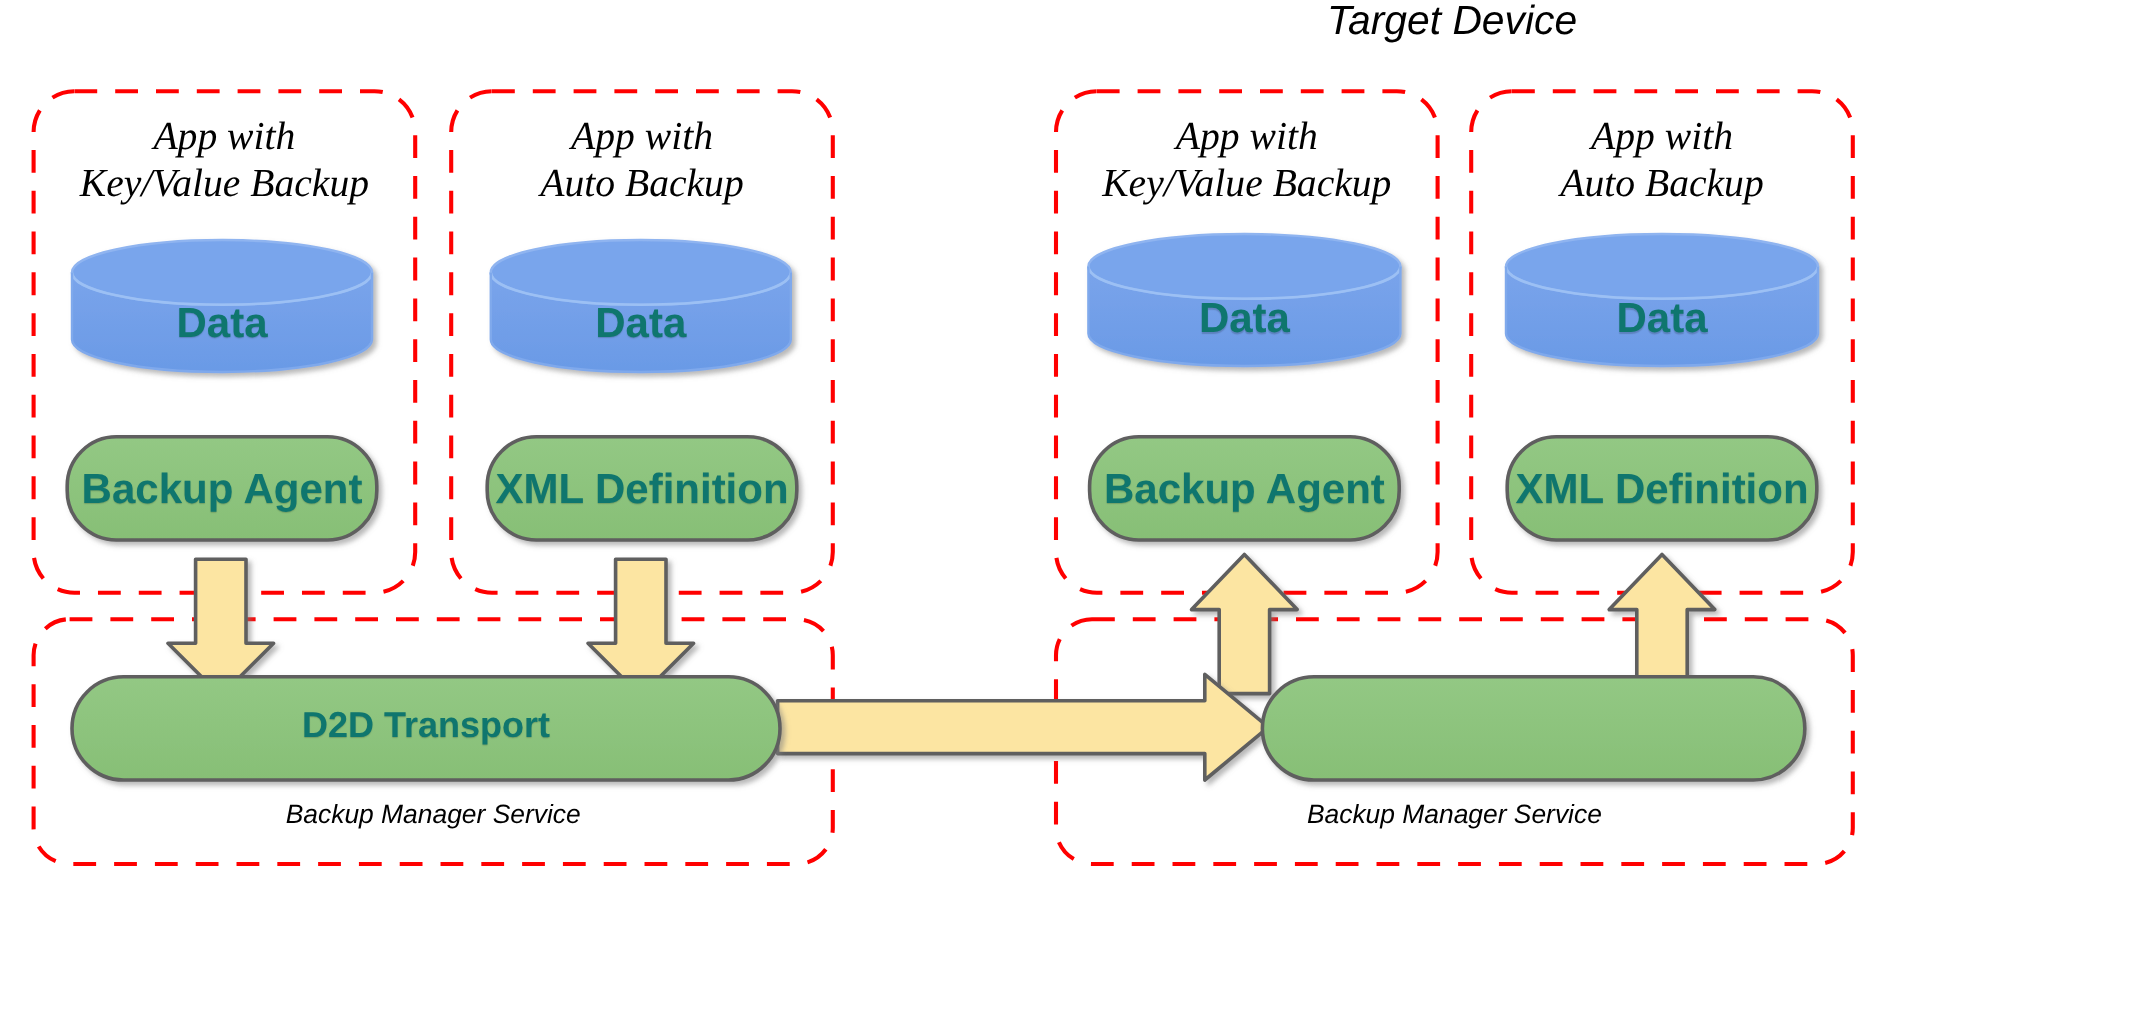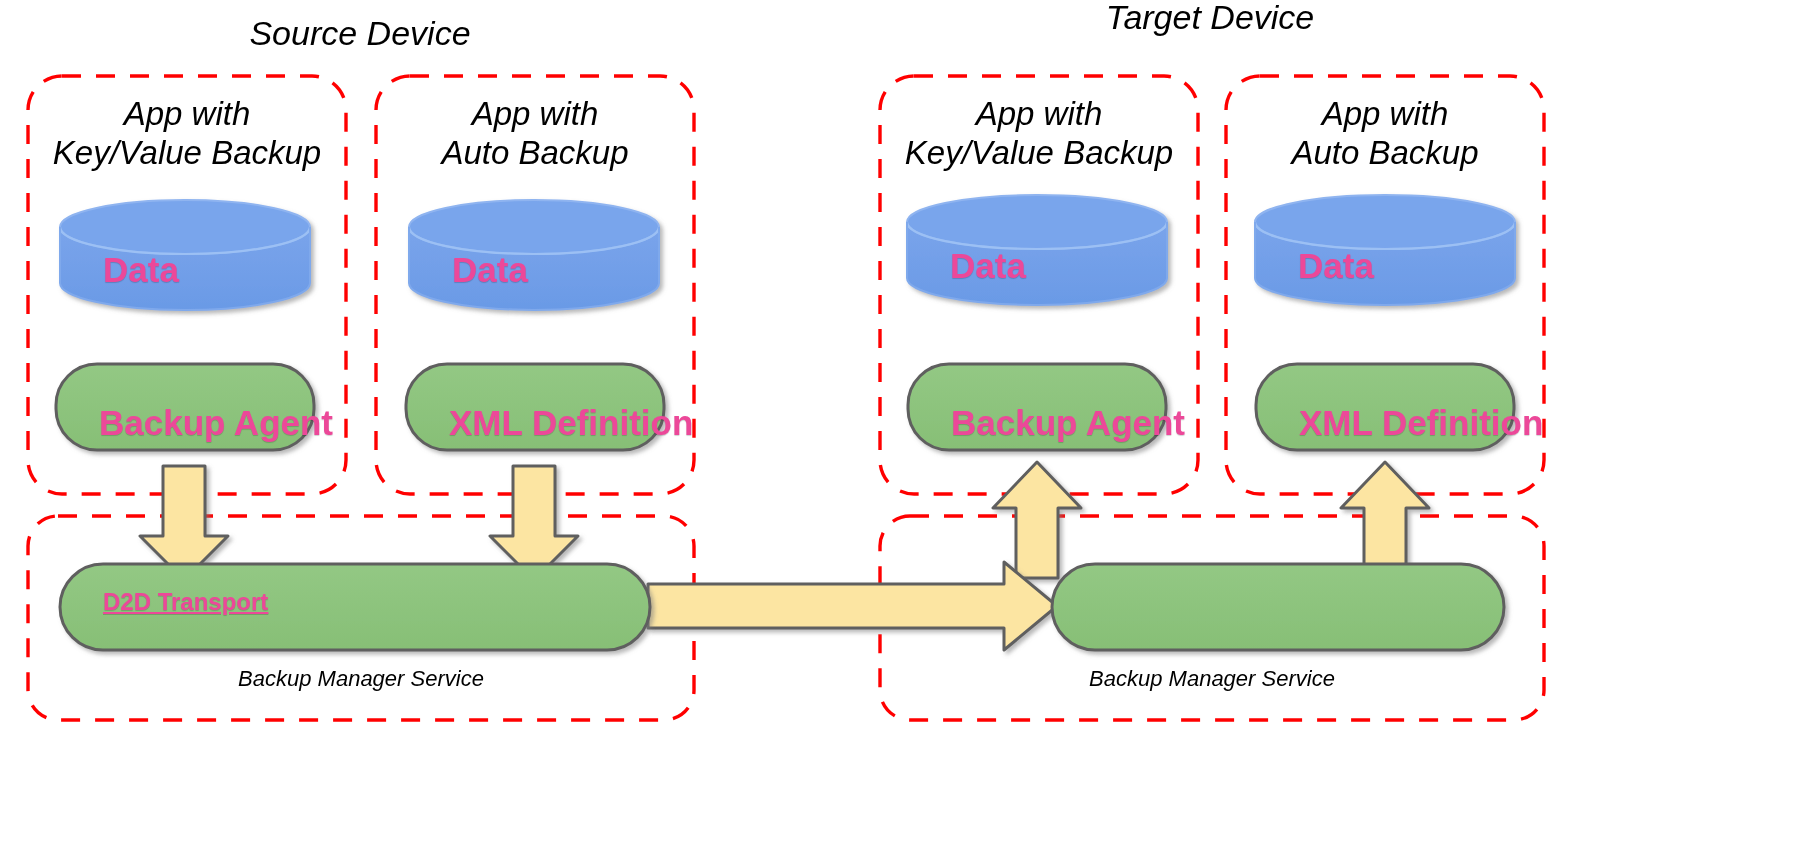--- a/index.html
+++ b/index.html
@@ -35,42 +35,43 @@
     line-height: 1;
   }
   .app-caption {
     position: absolute;
     font-style: italic;
     font-size: 33px;
     color: #000000;
     text-align: center;
     line-height: 1.17;
     white-space: pre-line;
+    font-family: Liberation Serif, serif;
   }
   .bms-caption {
     position: absolute;
     font-style: italic;
     font-size: 22px;
     color: #000000;
     text-align: center;
     white-space: nowrap;
     line-height: 1;
   }
   .shape-label {
     position: absolute;
     font-weight: bold;
-    color: #ec4899;
+    color: #0f766e;
+    text-align: center;
     white-space: nowrap;
     line-height: 1;
     text-shadow: 0 1px 1px rgba(0,0,0,0.18);
-    padding-left: 43px;
   }
   .cyl-label { font-size: 35px; }
-  .pill-label { font-size: 35px; margin-top: 15px; }
-  .bar-label  { font-size: 24px; text-decoration: underline; }
+  .pill-label { font-size: 35px; }
+  .bar-label  { font-size: 30px; }
 </style>
 </head>
 <body>
 
 <div id="stage">
 
   <svg class="svg-layer" viewBox="0 0 1797 847" xmlns="http://www.w3.org/2000/svg">
     <defs>
       <linearGradient id="cylBody" x1="0" y1="0" x2="0" y2="1">
         <stop offset="0%" stop-color="#7AA4EB"></stop>
@@ -144,21 +145,20 @@
 
     <rect x="56" y="364" width="258" height="86" rx="41" ry="41" fill="url(#pillGrad)" stroke="#5F5F5F" stroke-width="3" filter="url(#softShadow)"></rect>
     <rect x="406" y="364" width="258" height="86" rx="41" ry="41" fill="url(#pillGrad)" stroke="#5F5F5F" stroke-width="3" filter="url(#softShadow)"></rect>
     <rect x="908" y="364" width="258" height="86" rx="41" ry="41" fill="url(#pillGrad)" stroke="#5F5F5F" stroke-width="3" filter="url(#softShadow)"></rect>
     <rect x="1256" y="364" width="258" height="86" rx="41" ry="41" fill="url(#pillGrad)" stroke="#5F5F5F" stroke-width="3" filter="url(#softShadow)"></rect>
 
     <rect x="60" y="564" width="590" height="86" rx="43" ry="43" fill="url(#pillGrad)" stroke="#5F5F5F" stroke-width="3" filter="url(#softShadow)"></rect>
     <rect x="1052" y="564" width="452" height="86" rx="43" ry="43" fill="url(#pillGrad)" stroke="#5F5F5F" stroke-width="3" filter="url(#softShadow)"></rect>
   </svg>
 
-  <div class="device-title" style="left:210px; top:16px; width:300px;">Source Device</div>
   <div class="device-title" style="left:1060px; top:0; width:300px;">Target Device</div>
 
   <div class="app-caption" style="left:28px; top:95px; width:318px;">App with
 Key/Value Backup</div>
   <div class="app-caption" style="left:376px; top:95px; width:318px;">App with
 Auto Backup</div>
   <div class="app-caption" style="left:880px; top:95px; width:318px;">App with
 Key/Value Backup</div>
   <div class="app-caption" style="left:1226px; top:95px; width:318px;">App with
 Auto Backup</div>

